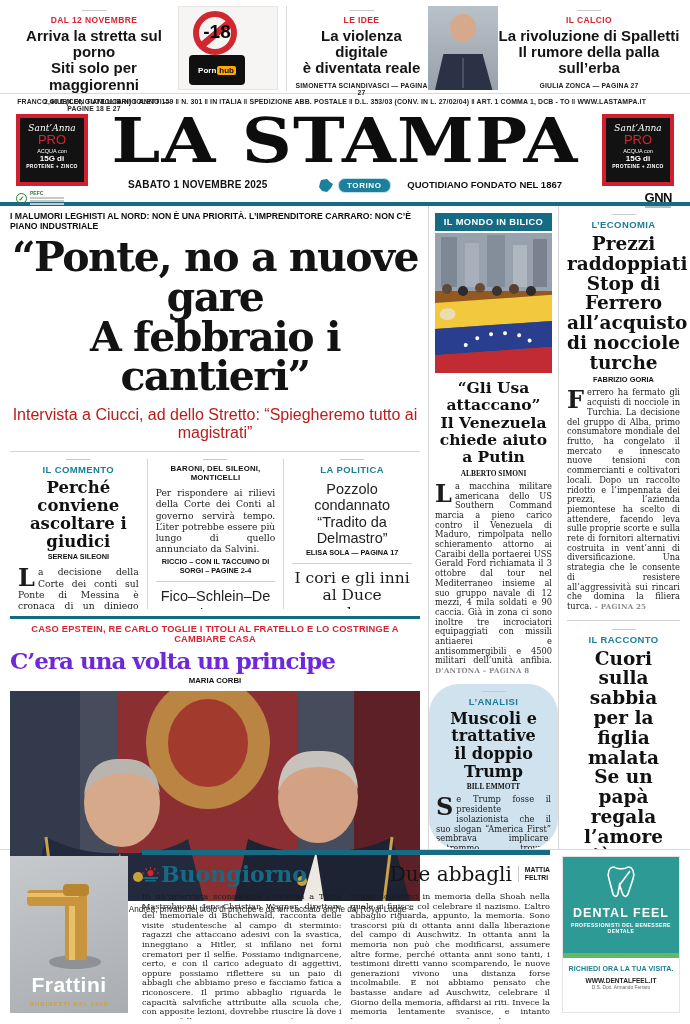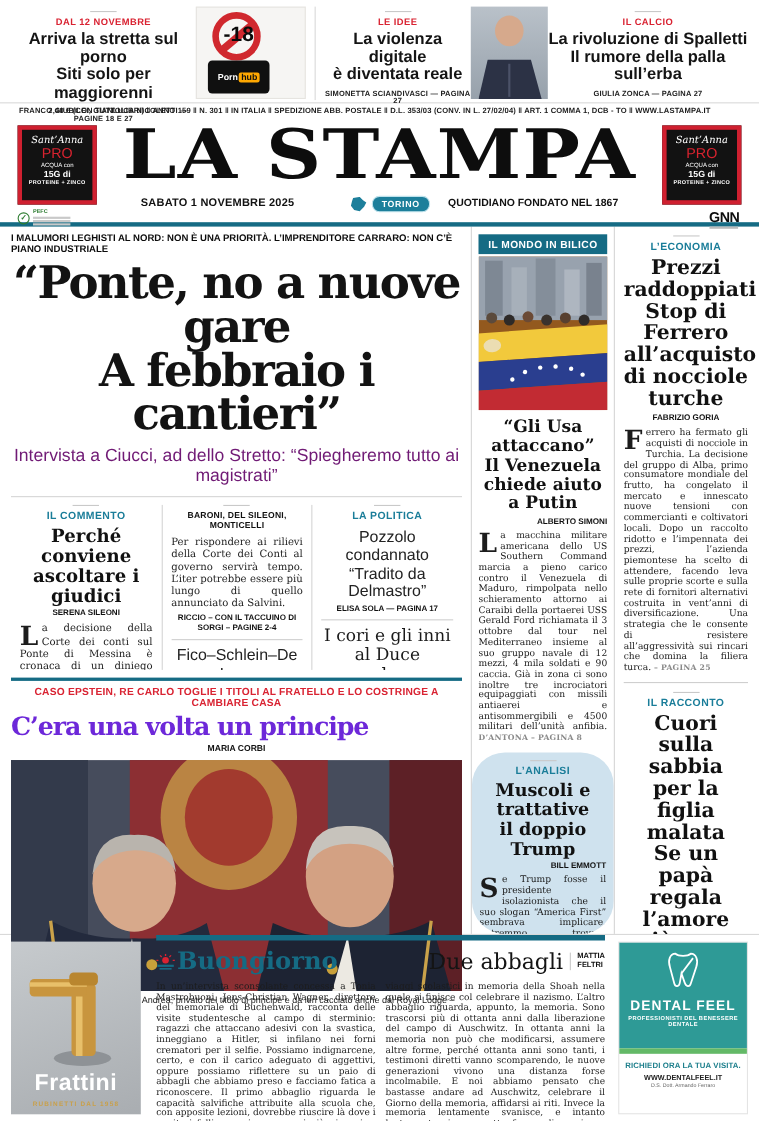--- a/index.html
+++ b/index.html
@@ -58,21 +58,21 @@
 
   
   .main { display:flex; height:643px; }
   .colL { width:428px; padding:5px 8px 0 10px; }
   .colM { width:130px; border-left:1px solid #d5d5d5; padding:0 6px; display:flex; flex-direction:column; overflow:hidden; }
   .colR { flex:1; border-left:1px solid #d5d5d5; padding:0 10px 0 8px; overflow:hidden; }
 
   .lead-kick { font-size:8.7px; font-weight:700; color:#0c0c0c; }
   .lead-h { font-family:"DejaVu Serif", serif; font-weight:700; font-size:41px; line-height:.97;
             text-align:center; letter-spacing:-1.5px; margin:7px 0 9px; color:#131313; }
-  .lead-deck { text-align:center; font-size:16px; color:#701a75; margin-bottom:9px; }
+  .lead-deck { text-align:center; font-size:16px; color:#b91c1c; margin-bottom:9px; }
 
   .subrow { display:flex; border-top:1px solid #d5d5d5; padding-top:7px; height:158px; overflow:hidden; }
   .sc { width:33.33%; padding:0 8px; text-align:center; }
   .sc + .sc { border-left:1px solid #d5d5d5; }
   .slabel { color:#1a7d99; font-weight:700; font-size:9.5px; letter-spacing:.4px; }
   .blabel { color:#101010; font-weight:700; font-size:7.8px; letter-spacing:.2px; }
   .sc-title { font-family:"DejaVu Serif", serif; font-weight:700; font-size:16.5px; line-height:1.08; margin:4px 0 2px; }
   .sc-title-sans { font-size:14.5px; line-height:1.12; color:#222; margin:6px 0 2px; }
   .sc-title-serif2 { font-family:"DejaVu Serif", serif; font-size:15.5px; line-height:1.12; color:#1a1a1a; margin:6px 0 2px; }
   .sc-by { font-size:7.3px; font-weight:700; margin:2px 0 5px; }
@@ -85,21 +85,21 @@
   .red-kick { color:#d92332; font-weight:700; font-size:9.3px; text-align:center; letter-spacing:.2px; }
   .prin-h { font-family:"DejaVu Serif", serif; font-weight:700; font-size:23px; letter-spacing:-1px; margin:3px 0 2px; color:#6d28d9; }
   .prin-by { text-align:center; font-size:7.8px; font-weight:700; margin-bottom:6px; }
   .photo { width:100%; height:210px; overflow:hidden; }
   .photo svg { display:block; }
   .caption { font-size:8.2px; margin-top:4px; color:#222; }
 
   .mlabel { background:#156b84; color:#fff; text-align:center; font-weight:700; font-size:9.3px; letter-spacing:.4px; padding:4px 0; margin-top:7px; }
   .mimg { width:100%; height:140px; overflow:hidden; margin-top:2px; }
   .mhead { font-family:"DejaVu Serif", serif; font-weight:700; font-size:15.5px; line-height:1.12; text-align:center; margin:6px 0 3px; }
-  .mby { text-align:right; font-size:7.4px; font-weight:700; margin-bottom:4px; }
+  .mby { text-align:center; font-size:7.4px; font-weight:700; margin-bottom:4px;font-family:Liberation Serif, serif; }
   .mbody { font-size:8.3px; line-height:1.17; }
 
   .bluebox { background:#cfe2ee; margin:8px -6px 0; padding:7px 7px 6px; flex:1; text-align:center; overflow:hidden;border-radius:30px; }
   .bb-title { font-family:"DejaVu Serif", serif; font-weight:700; font-size:16px; line-height:1.1; margin:3px 0 2px; }
   .bb-body { text-align:justify; font-size:8.3px; line-height:1.18; margin-top:2px; }
 
   .rlabel { color:#1a7d99; font-weight:700; font-size:9.5px; letter-spacing:.4px; text-align:center; margin-top:8px; }
   .rhead { font-family:"DejaVu Serif", serif; font-weight:700; font-size:18.5px; line-height:1.07; text-align:center; margin:4px 0 3px; }
   .rby { text-align:center; font-size:7.4px; font-weight:700; margin-bottom:4px; }
 

